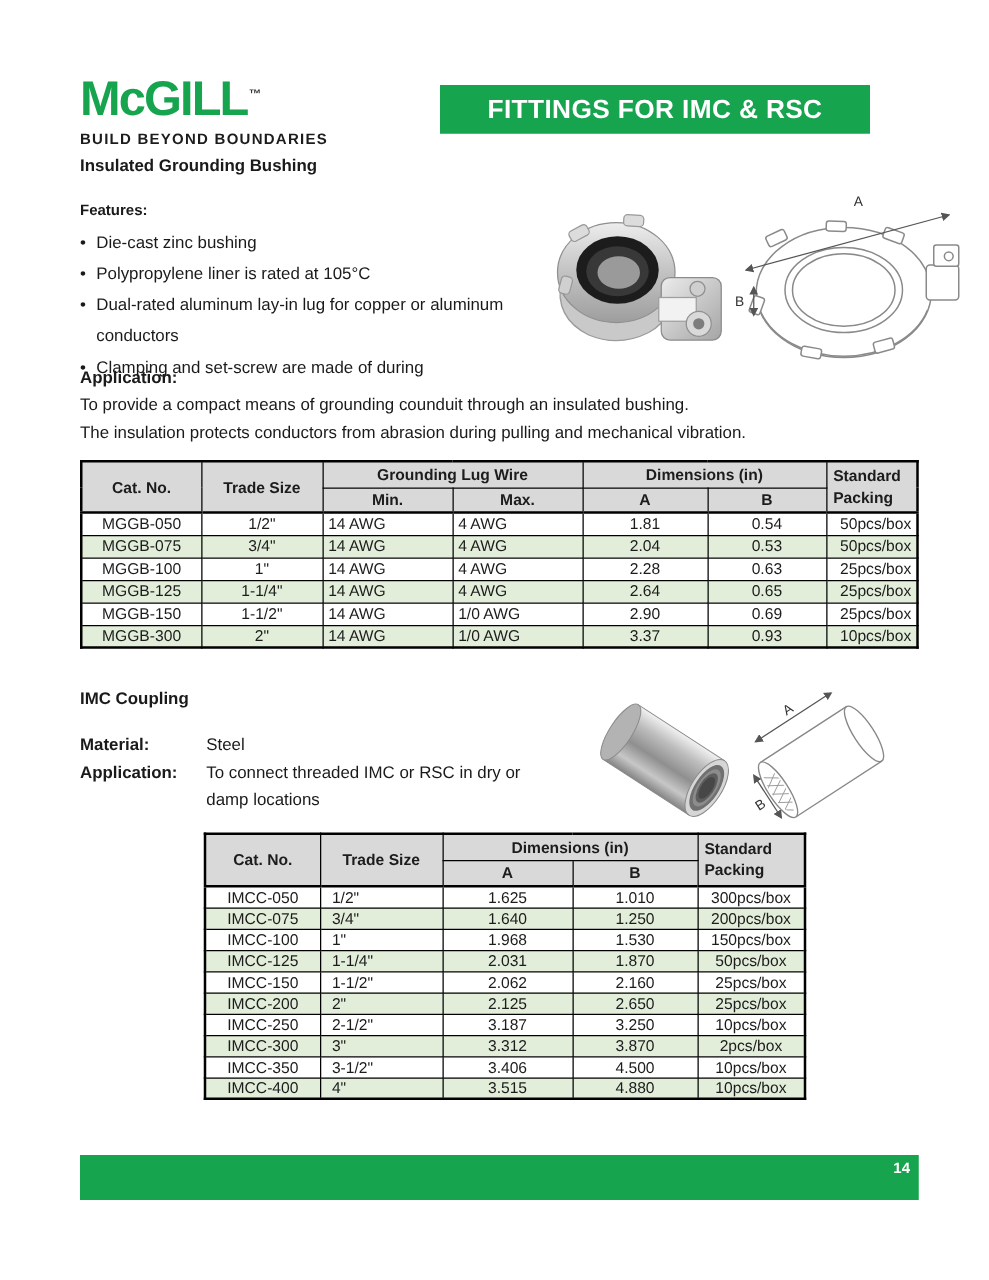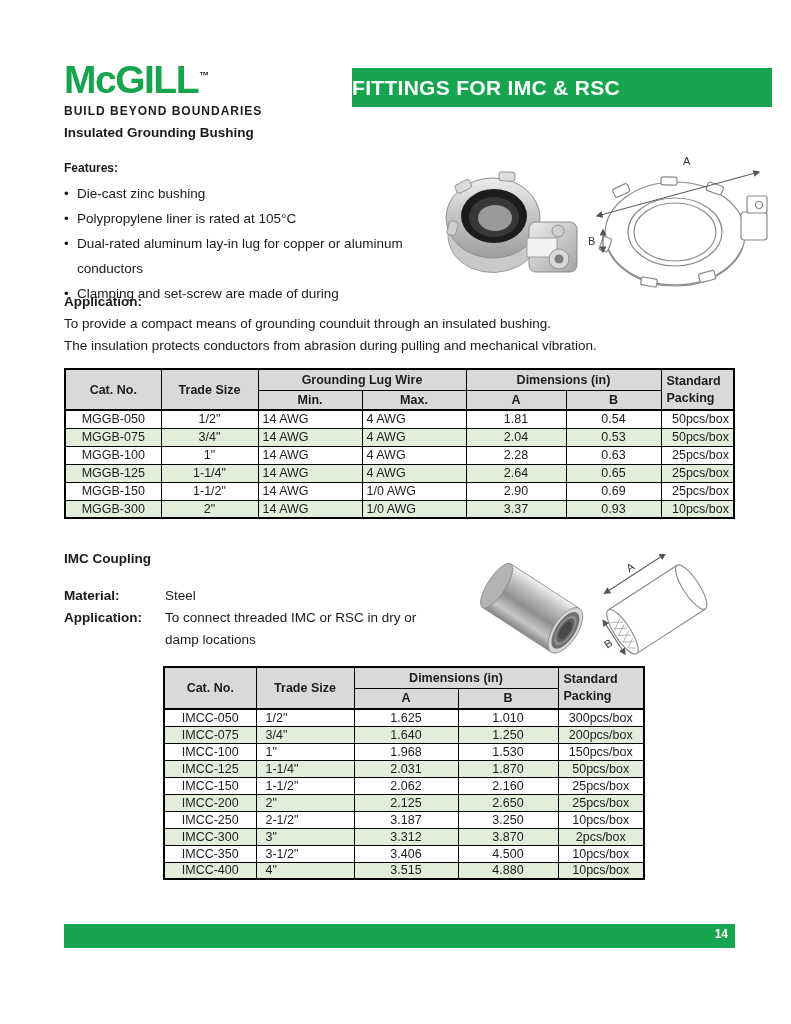--- a/index.html
+++ b/index.html
@@ -11,23 +11,23 @@
   }
   
   .logo { position:absolute; left:64px; top:60px; }
   .logo-text { font-size:39px; font-weight:700; letter-spacing:-1.5px;
     color:var(--brand-green,#17A44E); line-height:1; }
   .logo-tm { font-size:10px; font-weight:700; color:#333; vertical-align:super;
     letter-spacing:0; margin-left:1px; }
   .logo-tagline { margin-top:5px; font-size:12px; font-weight:700;
     letter-spacing:1px; color:#1c1c1c; }
   .banner {
-    position:absolute; left:352px; top:68px; width:420px; height:39px;
+    position:absolute; left:352px; top:68px; width:344px; height:39px;
     background:var(--brand-green,#17A44E); color:#fff;
-    display:flex; align-items:center; justify-content:flex-start;
+    display:flex; align-items:center; justify-content:center;
     font-size:21px; font-weight:700; letter-spacing:0.3px;
   }
   
   .sec-heading { position:absolute; left:64px; font-size:13.5px; font-weight:700; }
   .s1-heading { top:125px; }
   .s2-heading { top:551px; }
   .features-label { position:absolute; left:64px; top:161px; font-size:12px; font-weight:700; }
   .features { position:absolute; left:64px; top:181px; width:345px;
     list-style:none; font-size:13.5px; line-height:25px; }
   .features li { position:relative; padding-left:13px; }
@@ -60,21 +60,21 @@
   #cp-table td:nth-child(2) { text-align:left; padding-left:9px; }
   
   .img { position:absolute; }
   .bushing-photo   { left:437px; top:162px; }
   .bushing-drawing { left:583px; top:150px; }
   .coupling-photo  { left:476px; top:556px; }
   .coupling-drawing{ left:598px; top:554px; }
   .dim-label { font-size:11px; font-weight:400; fill:#333;
     font-family:"Liberation Sans","DejaVu Sans",sans-serif; }
   
-  .footer-bar { position:absolute; left:64px; top:924px; width:671px; height:24px;
+  .footer-bar { position:absolute; left:64px; top:924px; width:671px; height:36px;
     background:var(--brand-green,#17A44E); color:#fff; font-size:12px; font-weight:700;
     text-align:right; line-height:20px; padding-right:7px; }
 </style>
 </head>
 <body>
 
 <div class="page">
 
   <div class="logo">
     <div class="logo-text"><span>McGILL</span><sup class="logo-tm">™</sup></div>

